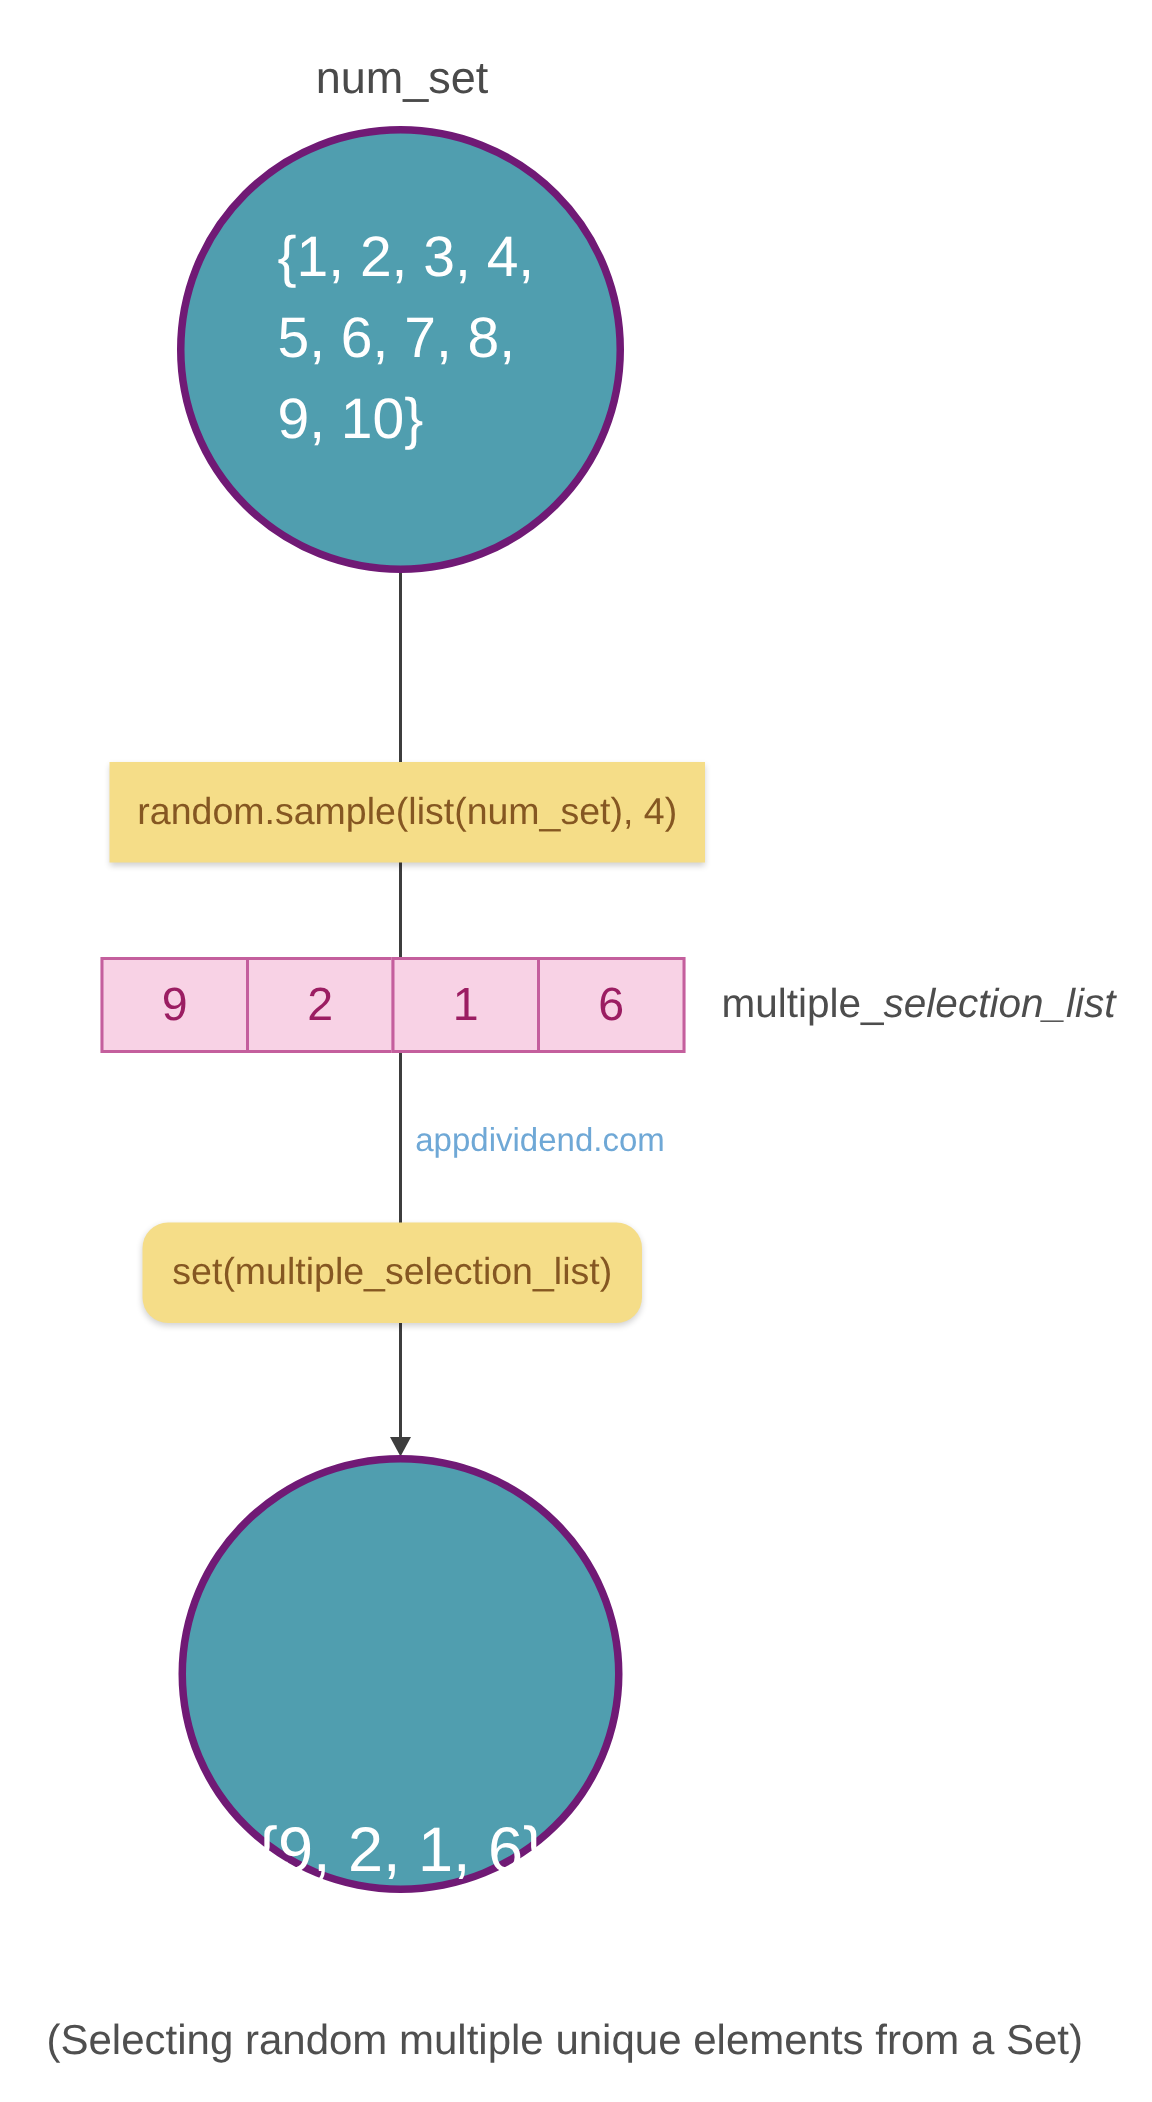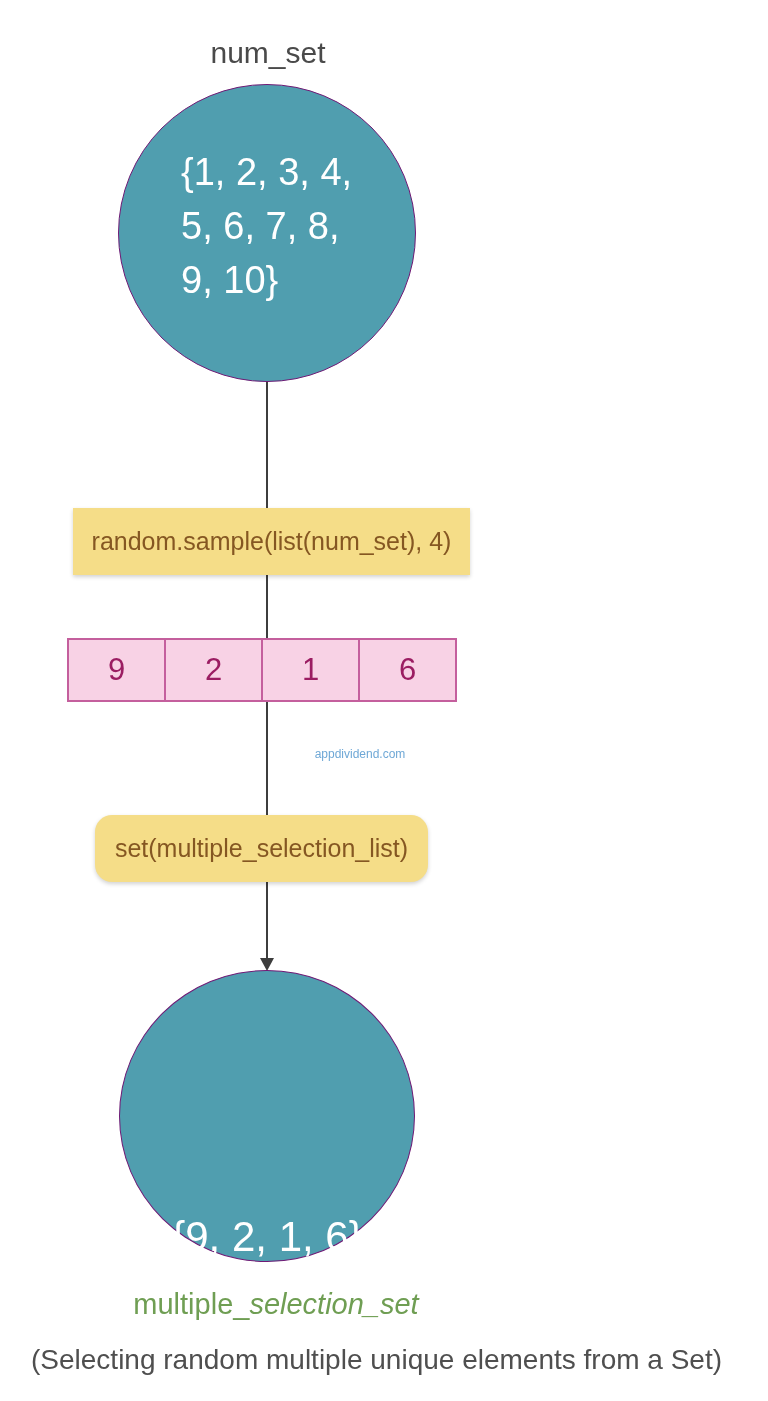--- a/index.html
+++ b/index.html
@@ -48,21 +48,21 @@
     color: #4a4a4a;
     white-space: nowrap;
     z-index: 2;
   }
 
   
   .set-circle {
     position: absolute;
     border-radius: 50%;
     background: #509eaf;
-    border: 1px solid #701a75;
+    border: 5px solid #701a75;
     color: #ffffff;
     z-index: 2;
     display: flex;
     align-items: center;
   }
   .circle-top {
     left: 118px;
     top: 84px;
     width: 298px;
     height: 298px;
@@ -147,21 +147,21 @@
     white-space: nowrap;
     z-index: 2;
   }
   .italic-part { font-style: italic; }
 
   .watermark {
     position: absolute;
     left: 360px;
     top: 747px;
     transform: translateX(-50%);
-    font-size: 12px;
+    font-size: 22px;
     color: #6fa8d6;
     white-space: nowrap;
     z-index: 2;
   }
 
   .result-label {
     position: absolute;
     left: 276px;
     top: 1288px;
     transform: translateX(-50%);
@@ -201,28 +201,28 @@
     <span>random.sample(list(num_set), 4)</span>
   </div>
 
   <div class="list-row">
     <div class="list-cell">9</div>
     <div class="list-cell">2</div>
     <div class="list-cell">1</div>
     <div class="list-cell">6</div>
   </div>
 
+  <div class="list-label"><span>multiple_</span><span class="italic-part">selection_list</span></div>
 
   <div class="watermark">appdividend.com</div>
 
   <div class="op-box op-box-2">
     <span>set(multiple_selection_list)</span>
   </div>
 
   <div class="set-circle circle-bottom">
     <div class="circle-text">{9, 2, 1, 6}</div>
   </div>
 
-  <div class="result-label"><span>multiple_</span><span class="italic-part">selection_set</span></div>
 
   <div class="caption">(Selecting random multiple unique elements from a Set)</div>
 
 </div>
 
 </body></html>

